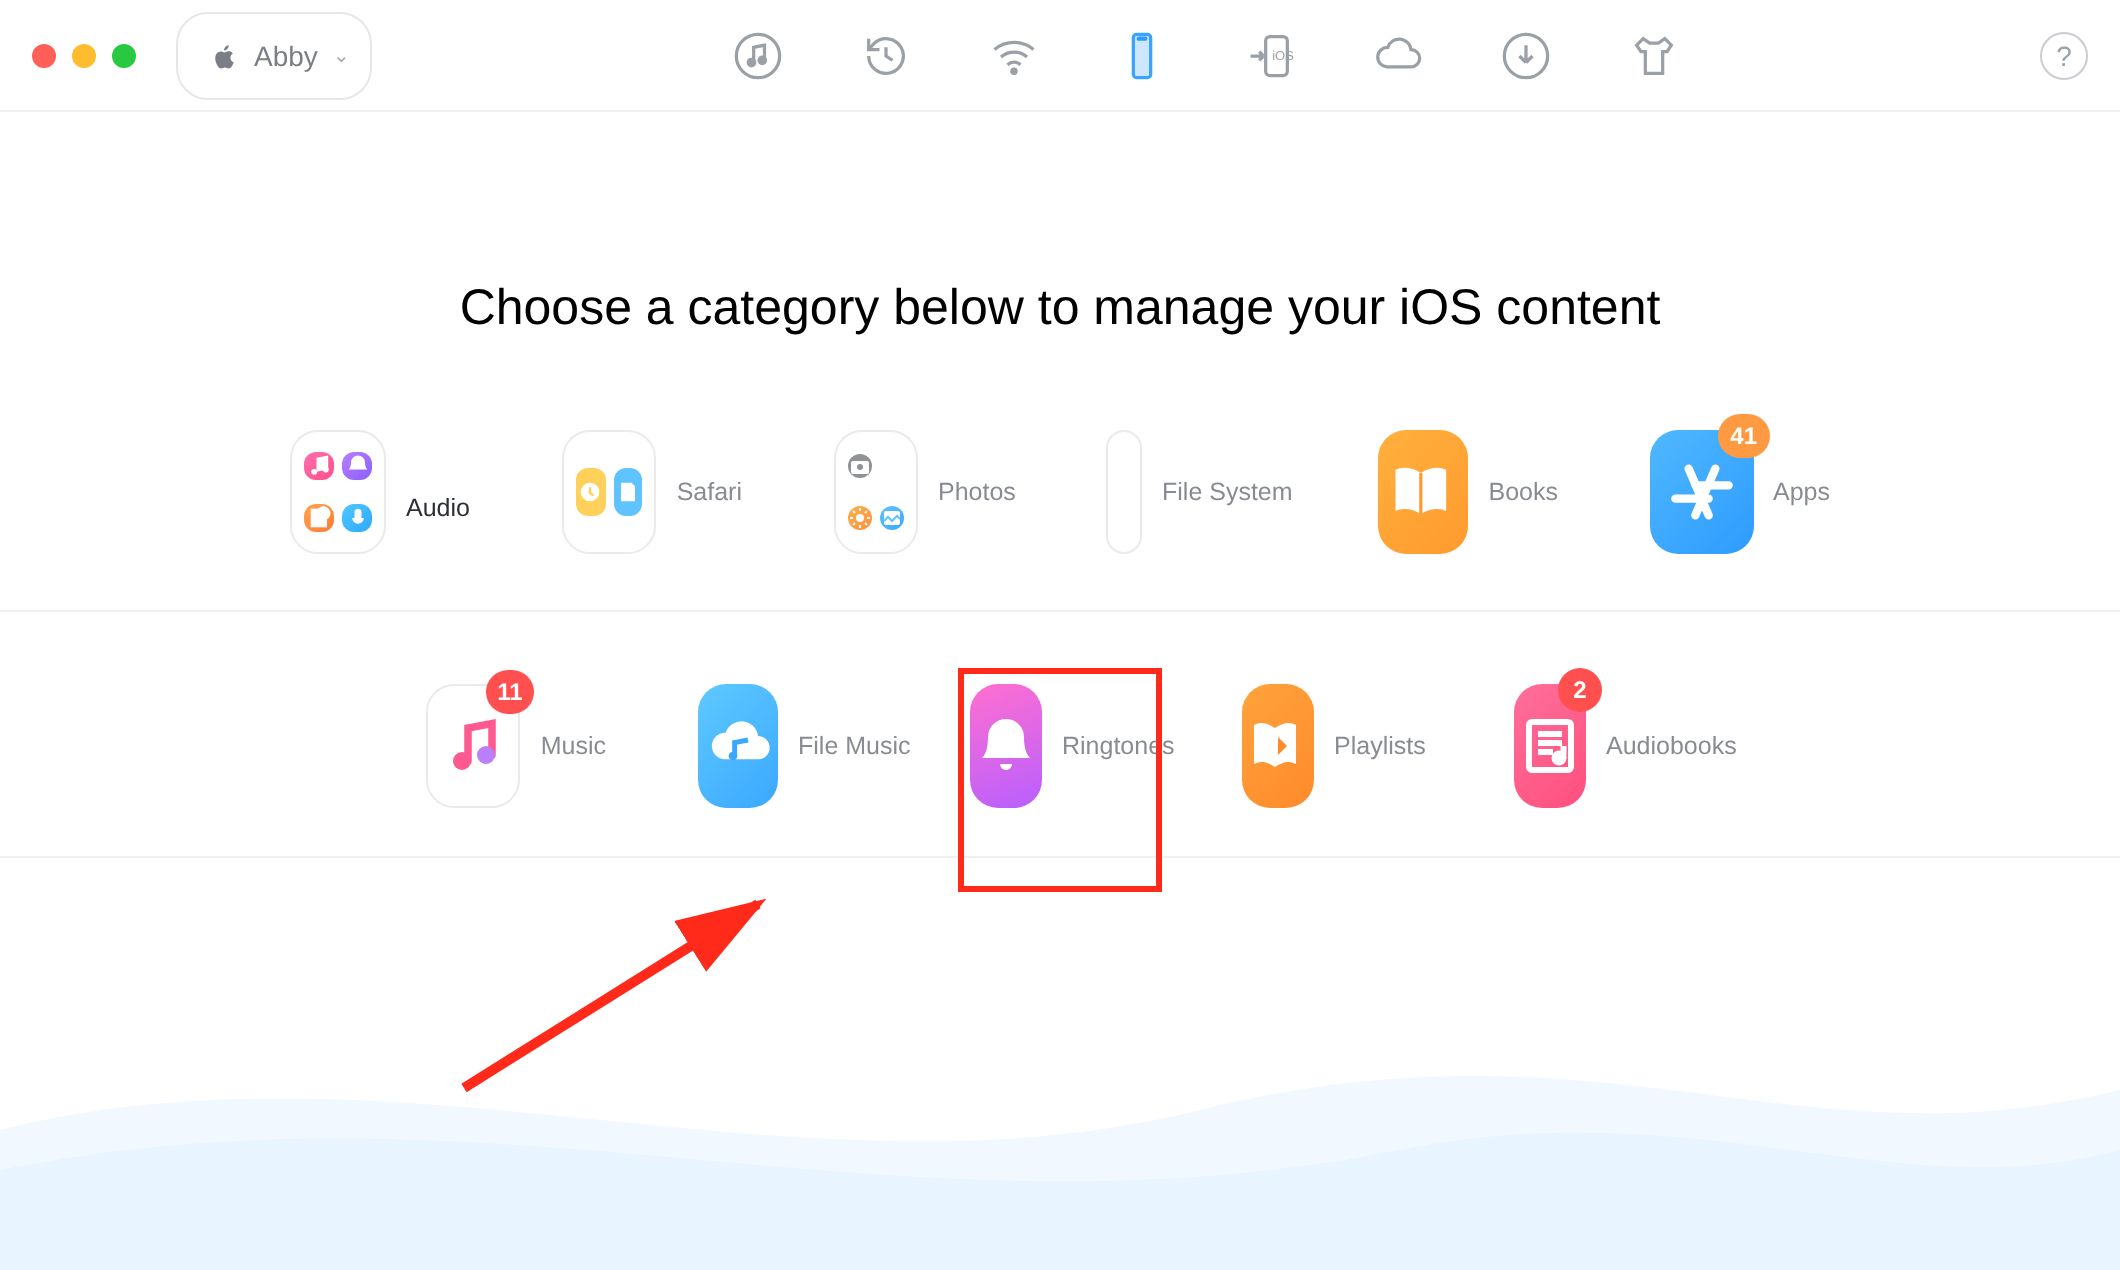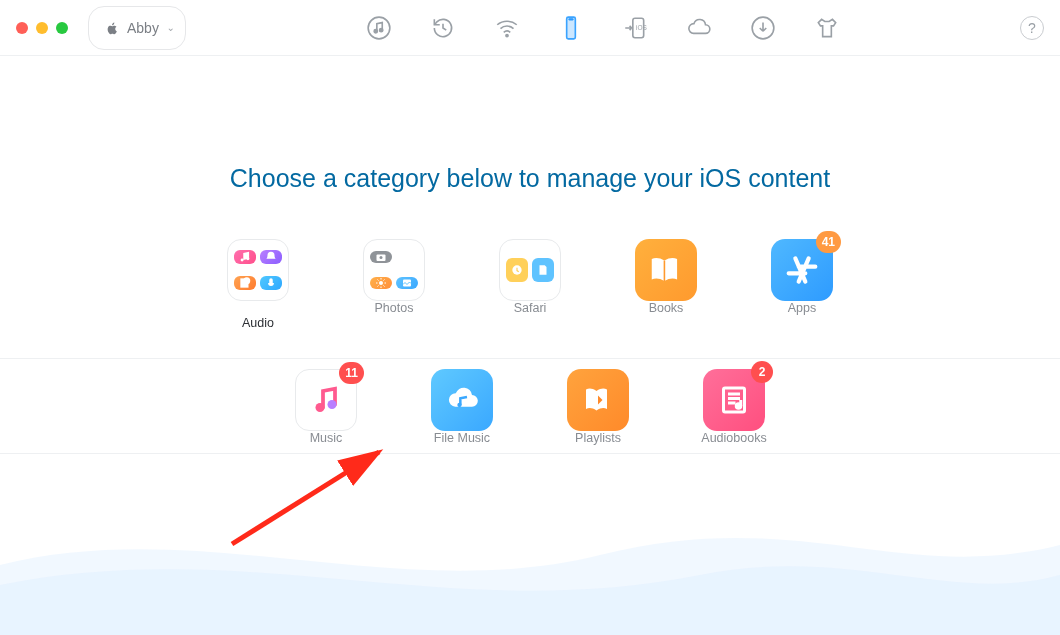--- a/index.html
+++ b/index.html
@@ -11,25 +11,25 @@
     .dot.yellow { background: #ffbd2e; }
     .dot.green { background: #28c940; }
     .device-pill { border: 1px solid #e6e7e9; border-radius: 16px; height: 44px; padding: 0 26px 0 16px; display: flex; align-items: center; gap: 8px; color: #7b7f85; font-size: 14px; position: relative; cursor: pointer; }
     .device-pill svg { width: 14px; height: 14px; }
     .device-pill .chev { position: absolute; right: 10px; font-size: 10px; color: #a3a7ad; }
     .toolbar { flex: 1; display: flex; justify-content: center; gap: 28px; }
     .tbtn { width: 36px; height: 36px; display: flex; align-items: center; justify-content: center; color: #9aa0a6; cursor: pointer; }
     .tbtn.active svg { color: #2d9bff; }
     .tbtn svg { width: 26px; height: 26px; stroke: currentColor; }
     .help { width: 24px; height: 24px; border: 1.5px solid #c9ccd0; border-radius: 50%; display: flex; align-items: center; justify-content: center; color: #9aa0a6; font-size: 14px; cursor: pointer; }
-    .heading { text-align: center; font-size: 25px; font-weight: 400; color: #0369a1; margin-top: 108px; margin-bottom: 46px; }
+    .heading { text-align: center; font-size: 25px; font-weight: 400; color: #000000; margin-top: 84px; margin-bottom: 46px; }
     .row { display: flex; justify-content: center; gap: 46px; }
     .row1 { padding-bottom: 28px; border-bottom: 1px solid #eef0f2; }
-    .row2 { margin-top: 10px; padding-bottom: 8px; border-bottom: 1px solid #eef0f2; }
-    .cat { width: 90px; display: flex; flex-direction: column; align-items: center; cursor: pointer; position: relative; }
+    .row2 { margin-top: 36px; padding-bottom: 24px; border-bottom: 1px solid #eef0f2; }
+    .cat { width: 90px; display: flex; flex-direction: row; align-items: center; gap: 10px; cursor: pointer; position: relative; }
     .cat-icon { width: 62px; height: 62px; border-radius: 14px; display: flex; align-items: center; justify-content: center; position: relative; }
     .cat-icon.folder { background: #fff; border: 1px solid #e8eaec; display: grid; grid-template-columns: 1fr 1fr; grid-template-rows: 1fr 1fr; gap: 4px; padding: 6px; }
     .sub { border-radius: 6px; }
     .cat-label { font-size: 12.5px; color: #888c92; text-align: center; white-space: nowrap; }
     .cat.sel .cat-label { color: #2c2f34; margin-top: 15px; }
     .badge { position: absolute; top: -8px; right: -8px; min-width: 22px; height: 22px; border-radius: 11px; background: #ff9a42; color: #fff; font-size: 12px; font-weight: 600; display: flex; align-items: center; justify-content: center; padding: 0 6px; }
     .badge.red { background: #ff4f4f; }
     .highlight { position: absolute; border: 3px solid #ff2a1a; top: -8px; left: -6px; right: -6px; height: 112px; pointer-events: none; }
     .arrow { position: absolute; left: 224px; top: 444px; pointer-events: none; }
     .waves { position: absolute; bottom: 0; left: 0; right: 0; height: 150px; pointer-events: none; }
@@ -136,20 +136,36 @@
       <div class="sub" style="background:linear-gradient(135deg,#4fc8ff,#2ea8ff);display:flex;align-items:center;justify-content:center">
           <svg width="14" height="14" viewBox="0 0 24 24" fill="#fff">
             <rect x="9" y="4" width="6" height="12" rx="3"></rect>
             <path d="M7 12a5 5 0 0 0 10 0M12 18v3"></path>
           </svg>
         </div>
     </div>
     <div class="cat-label">Audio</div>
   </div>
   <div class="cat">
+    <div class="cat-icon folder" style="grid-template-columns:1fr 1fr;grid-template-rows:1fr;align-content:center">
+      <div class="sub" style="background:#ffd05a;height:24px;border-radius:6px;display:flex;align-items:center;justify-content:center">
+          <svg width="14" height="14" viewBox="0 0 24 24" fill="#fff">
+            <circle cx="12" cy="12" r="8"></circle>
+            <path d="M12 8v5l3 2" stroke="#ffd05a" stroke-width="2" fill="none"></path>
+          </svg>
+        </div>
+      <div class="sub" style="background:#5fc3ff;height:24px;border-radius:6px;display:flex;align-items:center;justify-content:center">
+          <svg width="14" height="14" viewBox="0 0 24 24" fill="#fff">
+            <path d="M6 4h9l3 3v13H6z"></path>
+          </svg>
+        </div>
+    </div>
+    <div class="cat-label">Safari</div>
+  </div>
+  <div class="cat">
     <div class="cat-icon folder">
       <div class="sub" style="background:#8f9398;display:flex;align-items:center;justify-content:center">
           <svg width="12" height="12" viewBox="0 0 24 24" fill="#fff">
             <rect x="3" y="7" width="18" height="13" rx="2"></rect>
             <circle cx="12" cy="13" r="3" fill="#8f9398"></circle>
           </svg>
         </div>
       <div class="sub" style="background:linear-gradient(135deg,#ffd27a,#6fd6a8)"></div>
       <div class="sub" style="background:linear-gradient(135deg,#ffb04a,#ff8f3a);display:flex;align-items:center;justify-content:center">
           <svg width="12" height="12" viewBox="0 0 24 24" fill="#fff">
@@ -161,33 +177,24 @@
           <svg width="12" height="12" viewBox="0 0 24 24" fill="#fff">
             <rect x="4" y="5" width="16" height="14" rx="2"></rect>
             <path d="M4 15l4-4 4 4 5-5 3 3" stroke="#5fc3ff" fill="none" stroke-width="2"></path>
           </svg>
         </div>
     </div>
     <div class="cat-label">Photos</div>
   </div>
   <div class="cat">
     <div class="cat-icon folder" style="grid-template-columns:1fr 1fr;grid-template-rows:1fr;align-content:center">
-      <div class="sub" style="background:#ffd05a;height:24px;border-radius:6px;display:flex;align-items:center;justify-content:center">
-          <svg width="14" height="14" viewBox="0 0 24 24" fill="#fff">
-            <circle cx="12" cy="12" r="8"></circle>
-            <path d="M12 8v5l3 2" stroke="#ffd05a" stroke-width="2" fill="none"></path>
-          </svg>
-        </div>
-      <div class="sub" style="background:#5fc3ff;height:24px;border-radius:6px;display:flex;align-items:center;justify-content:center">
-          <svg width="14" height="14" viewBox="0 0 24 24" fill="#fff">
-            <path d="M6 4h9l3 3v13H6z"></path>
-          </svg>
-        </div>
-    </div>
-    <div class="cat-label">Safari</div>
+      <div class="sub" style="background:linear-gradient(135deg,#ffb27a,#ff9a5a);height:24px;border-radius:6px"></div>
+      <div class="sub" style="background:linear-gradient(135deg,#7cd6ff,#5fc3ff);height:24px;border-radius:6px"></div>
+    </div>
+    <div class="cat-label">File System</div>
   </div>
   <div class="cat">
     <div class="cat-icon" style="background:linear-gradient(135deg,#ffb03d,#ff9a2e);display:flex;align-items:center;justify-content:center">
       <svg width="38" height="38" viewBox="0 0 24 24" fill="#fff">
           <path d="M3 5c2-1 5-1 8 1 3-2 6-2 8-1v13c-2-1-5-1-8 1-3-2-6-2-8-1V5z"></path>
           <path d="M11 6v13" stroke="#ff9a2e" stroke-width="1"></path>
         </svg>
     </div>
     <div class="cat-label">Books</div>
   </div>
@@ -216,20 +223,30 @@
   </div>
   <div class="cat">
     <div class="cat-icon" style="background:linear-gradient(135deg,#5fc9ff,#3aa8ff);display:flex;align-items:center;justify-content:center">
       <svg width="40" height="40" viewBox="0 0 24 24" fill="#fff">
           <path d="M18 16a3.5 3.5 0 0 0 0-7 5 5 0 0 0-9.7-1A4 4 0 0 0 8 16h10z"></path>
           <path d="M11 15v-4l4-.8" stroke="#3aa8ff" stroke-width="1.5" fill="none"></path>
           <circle cx="10.5" cy="15" r="1.3" fill="#3aa8ff"></circle>
         </svg>
     </div>
     <div class="cat-label">File Music</div>
+  </div>
+  <div class="cat" style="position:relative">
+    <div class="highlight"></div>
+    <div class="cat-icon" style="background:linear-gradient(160deg,#ff6fd0,#b85fff);display:flex;align-items:center;justify-content:center">
+      <svg width="36" height="36" viewBox="0 0 24 24" fill="#fff">
+          <path d="M12 3a6 6 0 0 1 6 6c0 4 1 6 2 7H4c1-1 2-3 2-7a6 6 0 0 1 6-6z"></path>
+          <path d="M10 18a2 2 0 0 0 4 0"></path>
+        </svg>
+    </div>
+    <div class="cat-label">Ringtones</div>
   </div>
   <div class="cat">
     <div class="cat-icon" style="background:linear-gradient(135deg,#ffa33d,#ff8a2a);display:flex;align-items:center;justify-content:center">
       <svg width="36" height="36" viewBox="0 0 24 24" fill="#fff">
           <path d="M4 5c2-1 4-1 7 1 3-2 5-2 7-1v13c-2-1-4-1-7 1-3-2-5-2-7-1V5z"></path>
           <path d="M12 9l3 3-3 3V9z" fill="#ff8a2a"></path>
         </svg>
     </div>
     <div class="cat-label">Playlists</div>
   </div>

